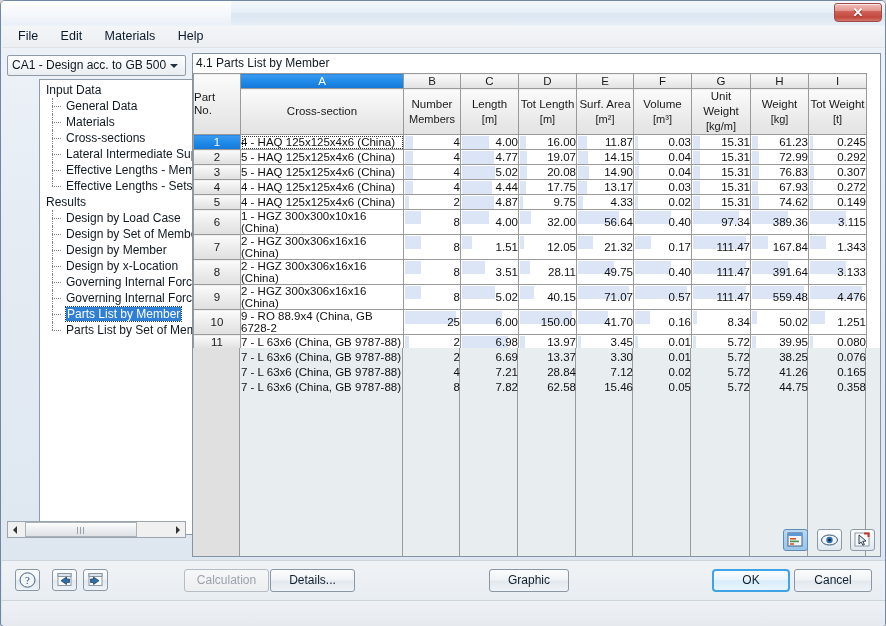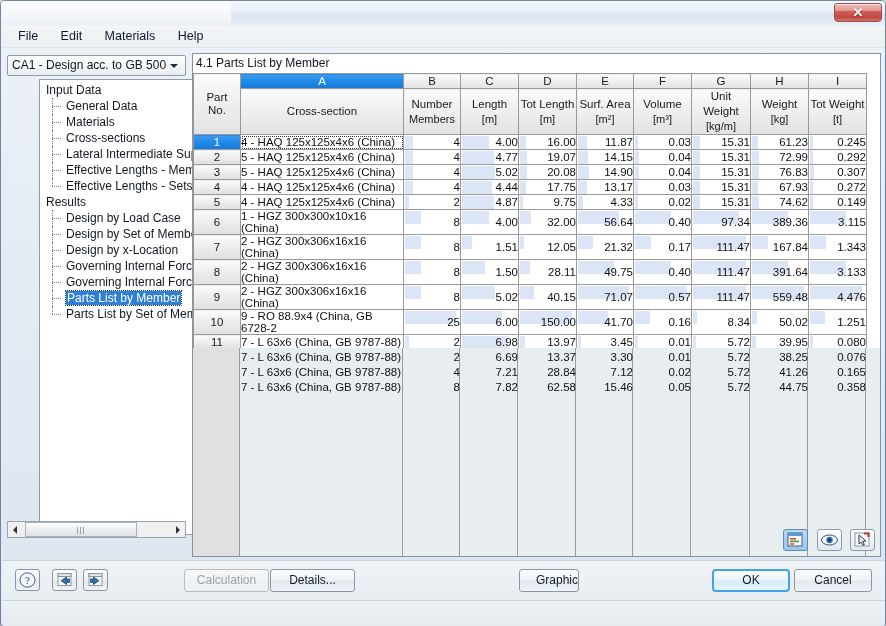--- a/index.html
+++ b/index.html
@@ -162,21 +162,21 @@
   th.colhdr {
     height:15px; font-size:11.5px; color:#1a1a1a; text-align:center;
     background: linear-gradient(to bottom,#fbfbfb 0%, #ededed 55%, #e2e2e2 100%);
   }
   th.colhdr.active {
     background: linear-gradient(to bottom,#3c9bf0 0%, #1f8ae8 50%, #1478d8 100%);
     color:#fff;
   }
   th.corner {
     background: linear-gradient(to bottom,#fbfbfb 0%, #ededed 55%, #e2e2e2 100%);
-    font-size:11.5px; color:#1a1a1a; text-align:center; line-height:13px;
+    font-size:11.5px; color:#1a1a1a; text-align:left; line-height:13px;
   }
   th.subhdr {
     height:33px; font-size:11.5px; color:#1a1a1a; text-align:center;
     background: linear-gradient(to bottom,#fbfbfb 0%, #ededed 55%, #e2e2e2 100%);
     line-height:15px;
   }
   th.subhdr .u { font-size:11px; }
 
   td.rowhdr {
     height:15px; font-size:11.5px; text-align:center; color:#1a1a1a;
@@ -289,20 +289,21 @@
           <div class="tnode root"><span class="lbl">Input Data</span></div>
           <div class="tnode child"><span class="lbl">General Data</span></div>
           <div class="tnode child"><span class="lbl">Materials</span></div>
           <div class="tnode child"><span class="lbl">Cross-sections</span></div>
           <div class="tnode child"><span class="lbl">Lateral Intermediate Supports</span></div>
           <div class="tnode child"><span class="lbl">Effective Lengths - Members</span></div>
           <div class="tnode child last"><span class="lbl">Effective Lengths - Sets of Men</span></div>
           <div class="tnode root"><span class="lbl">Results</span></div>
           <div class="tnode child"><span class="lbl">Design by Load Case</span></div>
           <div class="tnode child"><span class="lbl">Design by Set of Members</span></div>
+          <div class="tnode child"><span class="lbl">Design by Member</span></div>
           <div class="tnode child"><span class="lbl">Design by x-Location</span></div>
           <div class="tnode child"><span class="lbl">Governing Internal Forces by M</span></div>
           <div class="tnode child"><span class="lbl">Governing Internal Forces by S</span></div>
           <div class="tnode child sel"><span class="lbl">Parts List by Member</span></div>
           <div class="tnode child last"><span class="lbl">Parts List by Set of Members</span></div>
         </div>
 
       <div id="tree-hscroll">
         <div class="arrowL"></div>
         <div class="thumb">
@@ -453,21 +454,21 @@
               <td class="cell num"><span class="bar" style="width: 15px;"></span><span class="v">21.32</span></td>
               <td class="cell num"><span class="bar" style="width: 16px;"></span><span class="v">0.17</span></td>
               <td class="cell num"><span class="bar" style="width: 53px;"></span><span class="v">111.47</span></td>
               <td class="cell num"><span class="bar" style="width: 16px;"></span><span class="v">167.84</span></td>
               <td class="cell num"><span class="bar" style="width: 16px;"></span><span class="v">1.343</span></td>
             </tr>
             <tr>
               <td class="rowhdr">8</td>
               <td class="cell txt"><span class="v">2 - HGZ 300x306x16x16 (China)</span></td>
               <td class="cell num"><span class="bar" style="width: 16px;"></span><span class="v">8</span></td>
-              <td class="cell num"><span class="bar" style="width: 23px;"></span><span class="v">1.50</span></td>
+              <td class="cell num"><span class="bar" style="width: 23px;"></span><span class="v">3.51</span></td>
               <td class="cell num"><span class="bar" style="width: 10px;"></span><span class="v">28.11</span></td>
               <td class="cell num"><span class="bar" style="width: 36px;"></span><span class="v">49.75</span></td>
               <td class="cell num"><span class="bar" style="width: 36px;"></span><span class="v">0.40</span></td>
               <td class="cell num"><span class="bar" style="width: 53px;"></span><span class="v">111.47</span></td>
               <td class="cell num"><span class="bar" style="width: 36px;"></span><span class="v">391.64</span></td>
               <td class="cell num"><span class="bar" style="width: 36px;"></span><span class="v">3.133</span></td>
             </tr>
             <tr>
               <td class="rowhdr">9</td>
               <td class="cell txt"><span class="v">2 - HGZ 300x306x16x16 (China)</span></td>
@@ -614,19 +615,19 @@
     <span class="sqbtn" style="left:81px;">
       <svg width="23" height="20" viewBox="0 0 23 20">
         <rect x="5" y="3.5" width="13" height="12" fill="#fbfcfd" stroke="#8b97a3"></rect>
         <rect x="5" y="3.5" width="13" height="3" fill="#dde5ec" stroke="#8b97a3"></rect>
         <path d="M9.5 7 L9.5 9 L6.5 9 L6.5 12.5 L9.5 12.5 L9.5 14.5 L15 10.7 Z" fill="#2f6fae" stroke="#16385c" stroke-width=".7"></path>
       </svg>
     </span>
 
     <span class="btn disabled" style="left:182px; top:8px; width:85px;">Calculation</span>
     <span class="btn" style="left:268px; top:8px; width:85px;">Details...</span>
-    <span class="btn" style="left:517px; top:8px; width:60px;text-align:right;">Graphic</span>
+    <span class="btn" style="left:487px; top:8px; width:80px;">Graphic</span>
     <span class="btn default" style="left:710px; top:8px; width:78px;">OK</span>
     <span class="btn" style="left:792px; top:8px; width:78px;">Cancel</span>
   </div>
 
   <div id="statusbar"></div>
 </div>
 
 </body></html>

